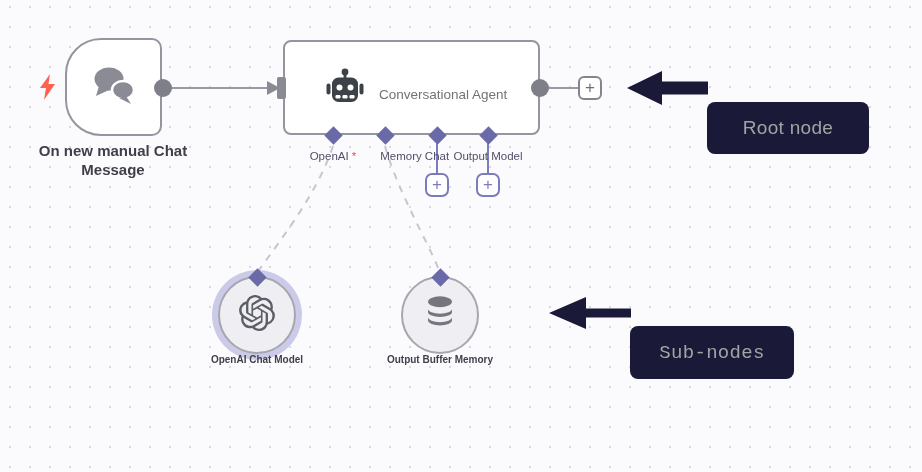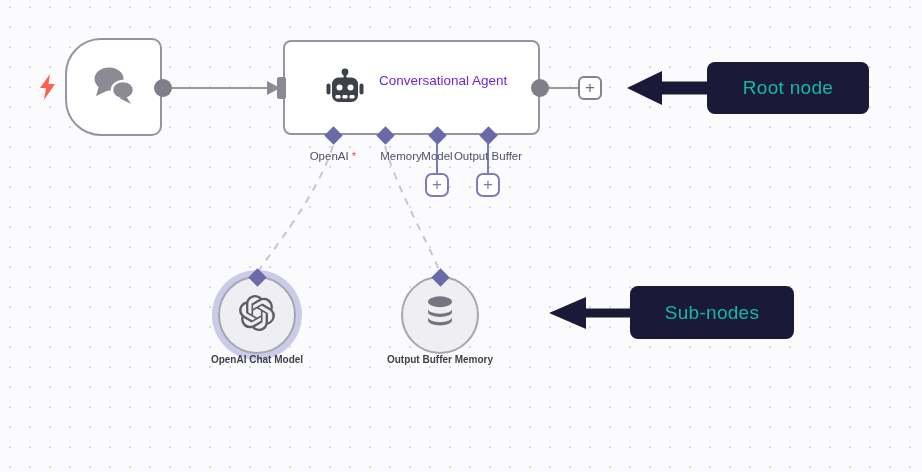--- a/index.html
+++ b/index.html
@@ -30,21 +30,21 @@
 
   
   .agent-node {
     position:absolute; left:283px; top:40px; width:257px; height:95px;
     background:#fff; border:2px solid #9595a0; border-radius:8px;
     display:flex; align-items:center;
   }
   .agent-icon { position:absolute; left:40px; top:26px; }
   .agent-text { position:absolute; left:94px; top:26px; }
   .agent-title { font-size:16px; font-weight:600; color:#45454d; }
-  .agent-subtitle { font-size:13.5px; color:#6d28d9; margin-top:5px; }
+  .agent-subtitle { font-size:13.5px; color:#737373; margin-top:19px; }
 
   
   .dot {
     position:absolute; width:18px; height:18px; border-radius:50%;
     background:#7f7f8a;
   }
   .input-bar {
     position:absolute; left:277px; top:77px; width:9px; height:22px;
     background:#8a8a94; border-radius:2px;
   }
@@ -77,22 +77,22 @@
   }
   .subnode-circle.plain { position:absolute; }
   .subnode-label {
     position:absolute; text-align:center; font-size:10px; font-weight:600;
     color:#3f3f4a; line-height:1.25;
   }
 
   
   .ann-box {
     position:absolute; background:#1a1a38; border-radius:8px;
-    color:#14b8a6; display:flex; align-items:center; justify-content:center;
-    font-size:19px; letter-spacing:0.3px;
+    color:#a3a3a3; display:flex; align-items:center; justify-content:center;
+    font-size:19px; letter-spacing:0.3px;margin-top:40px;
   }
 </style>
 </head>
 <body>
 
 <div class="canvas">
 
   <svg class="overlay">
 
     <line x1="163" y1="88" x2="272" y2="88" stroke="#9a9aa2" stroke-width="2"></line>
@@ -120,20 +120,21 @@
     <span>
       <svg width="48" height="40" viewBox="0 0 48 40">
         <ellipse cx="19" cy="14" rx="14.5" ry="11.5" fill="#8b8b95"></ellipse>
         <polygon points="9,21 6,31 19,25" fill="#8b8b95"></polygon>
         <ellipse cx="33" cy="25" rx="11" ry="9" fill="#8b8b95" stroke="#ffffff" stroke-width="2.5"></ellipse>
         <polygon points="36,31 41,39 29,33" fill="#8b8b95"></polygon>
       </svg>
     </span>
   </div>
   <div class="dot" style="left:154px; top:79px;"></div>
+  <div class="trigger-label">On new manual Chat Message</div>
 
   <div class="agent-node">
     <span class="agent-icon">
       <svg width="40" height="42" viewBox="0 0 40 42">
         <circle cx="20" cy="4" r="3.4" fill="#3d4249"></circle>
         <rect x="18.6" y="5" width="2.8" height="5" fill="#3d4249"></rect>
         <rect x="7" y="9.5" width="26" height="24.5" rx="6.5" fill="#3d4249"></rect>
         <rect x="1.5" y="15.5" width="4" height="11" rx="2" fill="#3d4249"></rect>
         <rect x="34.5" y="15.5" width="4" height="11" rx="2" fill="#3d4249"></rect>
         <circle cx="14.5" cy="19.5" r="3" fill="#ffffff"></circle>
@@ -156,22 +157,22 @@
   <div class="diamond" style="left:326.5px; top:129px;"></div>
   <div class="diamond" style="left:378.5px; top:129px;"></div>
   <div class="diamond" style="left:430.5px; top:129px;"></div>
   <div class="diamond" style="left:481.5px; top:129px;"></div>
 
   <div class="ep-label" style="left:293px; width:80px;">
     <span>OpenAI</span>
     <span class="req">*</span>
   </div>
   <div class="ep-label" style="left:361px; width:80px;">Memory</div>
-  <div class="ep-label" style="left:407px; width:60px;">Model</div>
-  <div class="ep-label" style="left:443px; width:90px;">Output Buffer</div>
+  <div class="ep-label" style="left:407px; width:60px;">Chat</div>
+  <div class="ep-label" style="left:443px; width:90px;">Output Model</div>
 
   <div class="plus-btn purple" style="left:425px; top:173px;">
     <span>+</span>
   </div>
   <div class="plus-btn purple" style="left:476px; top:173px;">
     <span>+</span>
   </div>
 
   <div class="subnode-halo" style="left:212px; top:270px;">
     <div class="subnode-circle">
@@ -191,15 +192,15 @@
         <ellipse cx="12" cy="5" rx="8" ry="3.6"></ellipse>
         <path d="M4 9.6 a 8 3.4 0 0 0 16 0 v 2.2 a 8 3.4 0 0 1 -16 0 Z"></path>
         <path d="M4 15.2 a 8 3.4 0 0 0 16 0 v 2.2 a 8 3.4 0 0 1 -16 0 Z"></path>
       </svg>
     </span>
   </div>
   <div class="diamond" style="left:433.5px; top:270.5px;"></div>
   <div class="subnode-label" style="left:380px; top:354px; width:120px;">Output Buffer Memory</div>
 
   <div class="ann-box" style="left:707px; top:62px; width:162px; height:52px;">Root node</div>
-  <div class="ann-box" style="left:630px; top:286px; width:164px; height:53px;">Sub-nodes</div>
+  <div class="ann-box" style="left:630px; top:286px; width:164px; height:53px;font-family:Liberation Mono, monospace;">Sub-nodes</div>
 
 </div>
 
 </body></html>

